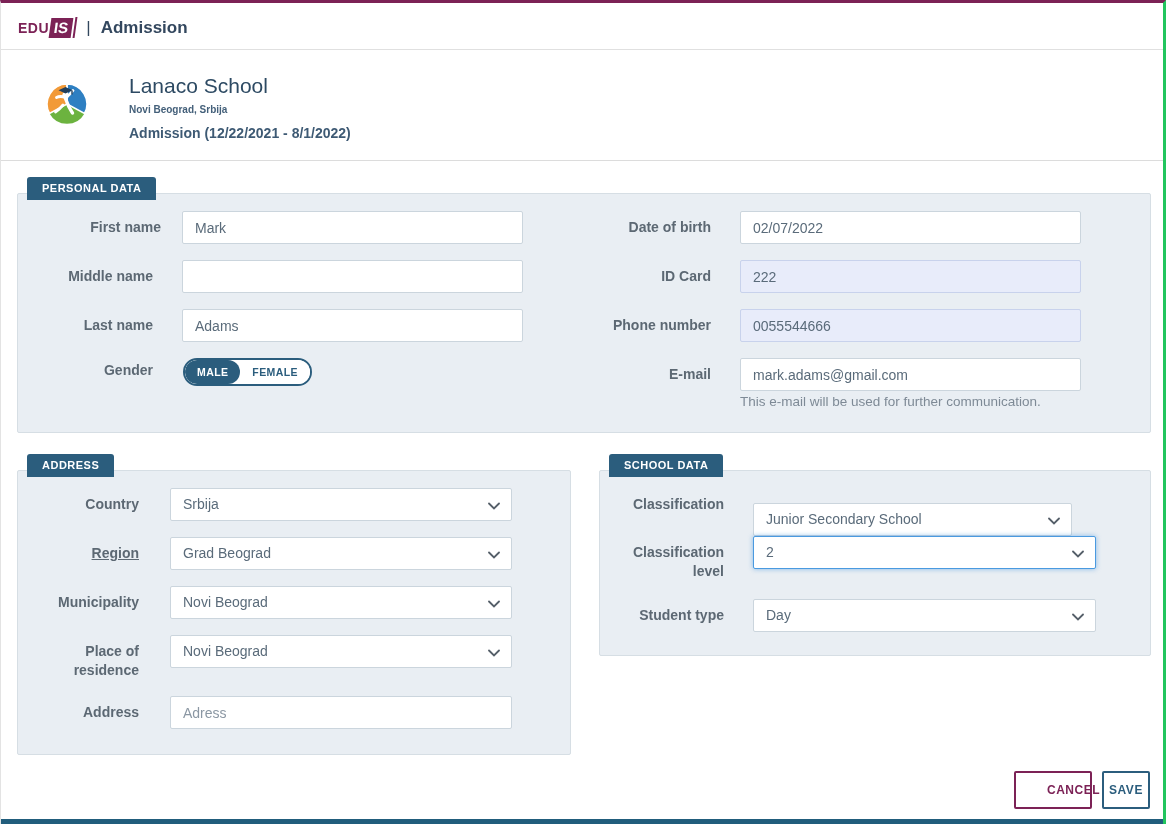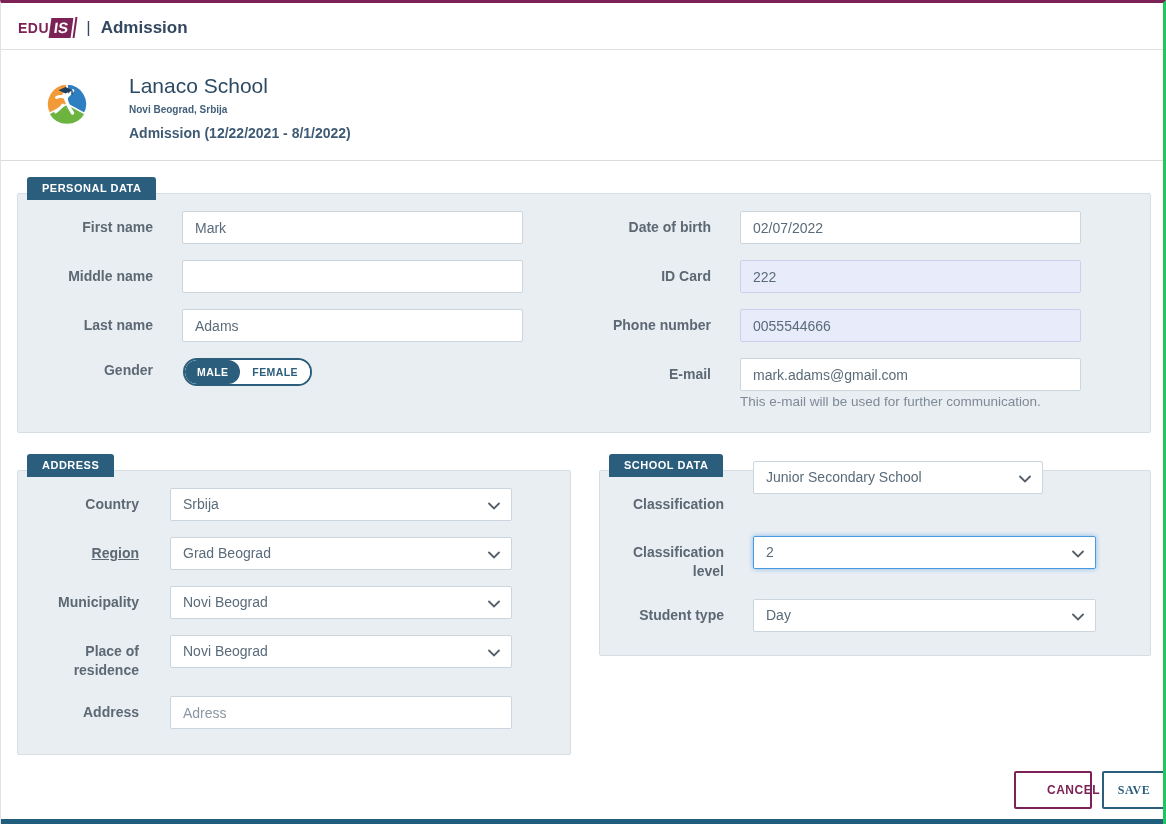--- a/index.html
+++ b/index.html
@@ -116,21 +116,21 @@
   .toggle .opt.off { background: #ffffff; color: #2b5d7d; }
 
   
   .btn {
     position: absolute; top: 768px; height: 38px; z-index: 2;
     background: #fff; font-family: "Liberation Sans", sans-serif;
     font-size: 12px; font-weight: bold; letter-spacing: 0.5px;
     border-radius: 2px; cursor: pointer;
   }
   .btn-cancel { left: 1013px; width: 78px; border: 2px solid #7c2256; color: #7c2256; padding-left: 31px; }
-  .btn-save   { left: 1101px; width: 64px; border: 2px solid #2b5d7d; color: #2b5d7d; font-family: Liberation Serif, serif; }
+  .btn-save   { left: 1101px; width: 48px; border: 2px solid #2b5d7d; color: #2b5d7d; }
 
   .bottom-bar {
     position: absolute; left: 0; right: 0; bottom: 0; height: 5px; background: #215d7c;
   }
 </style>
 </head>
 <body>
 
 <div class="page">
 
@@ -159,21 +159,21 @@
     <line x1="27" y1="8.5" x2="27" y2="12.5" stroke="#23405c" stroke-width="1.4"></line>
   </svg>
   <div class="school-name">Lanaco School</div>
   <div class="school-location">Novi Beograd, Srbija</div>
   <div class="school-period">Admission (12/22/2021 - 8/1/2022)</div>
   <div class="top-divider"></div>
 
   <div class="section-tab" style="left:26px; top:174px;">PERSONAL DATA</div>
   <div class="panel" style="left:16px; top:190px; width:1134px; height:240px;"></div>
 
-  <div class="lbl" style="left:20px; top:208px; width:132px;text-align:right;">First name</div>
+  <div class="lbl" style="left:28px; top:208px; width:132px;text-align:right;">First name</div>
   <input class="inp" style="left: 181px; top: 208px;" value="Mark">
 
   <div class="lbl" style="left:20px; top:257px; width:132px;">Middle name</div>
   <input class="inp" style="left: 181px; top: 257px;" value="">
 
   <div class="lbl" style="left:20px; top:306px; width:132px;">Last name</div>
   <input class="inp" style="left: 181px; top: 306px;" value="Adams">
 
   <div class="lbl" style="left:20px; top:353px; width:132px; height:28px; line-height:28px;">Gender</div>
   <div class="toggle">
@@ -232,21 +232,21 @@
       </svg>
   </div>
 
   <div class="lbl" style="left:20px; top:693px; width:118px;">Address</div>
   <input class="inp" style="left: 169px; top: 693px; width: 342px;" placeholder="Adress">
 
   <div class="section-tab" style="left:608px; top:451px;">SCHOOL DATA</div>
   <div class="panel" style="left:598px; top:467px; width:552px; height:186px;"></div>
 
   <div class="lbl" style="left:600px; top:485px; width:123px;">Classification</div>
-  <div class="sel" style="left:752px; top:458px; width:290px;">
+  <div class="sel" style="left:752px; top:500px; width:319px;">
     <span>Junior Secondary School</span>
     <svg class="chev" width="12" height="8" viewBox="0 0 12 8">
         <path d="M1,1.5 L6,6.5 L11,1.5" fill="none" stroke="#555f69" stroke-width="1.8" stroke-linecap="round"></path>
       </svg>
   </div>
 
   <div class="lbl2" style="left:600px; top:540px; width:123px;">
     <div>Classification</div>
     <div>level</div>
   </div>

